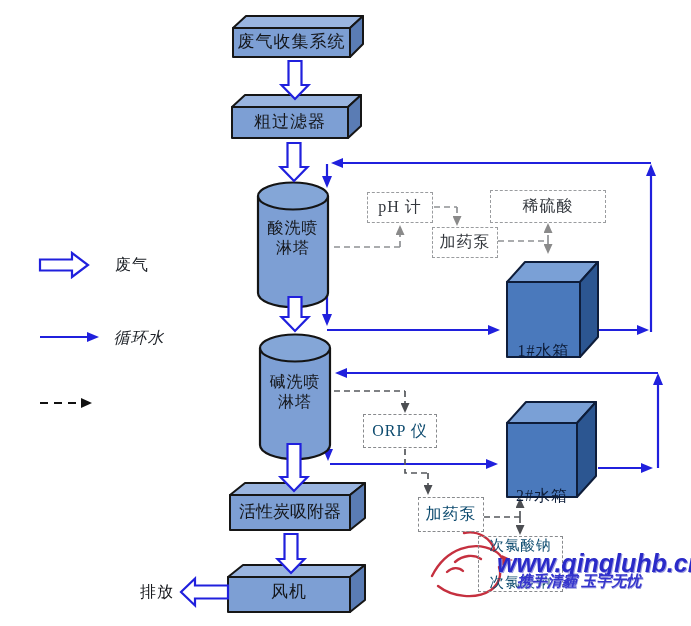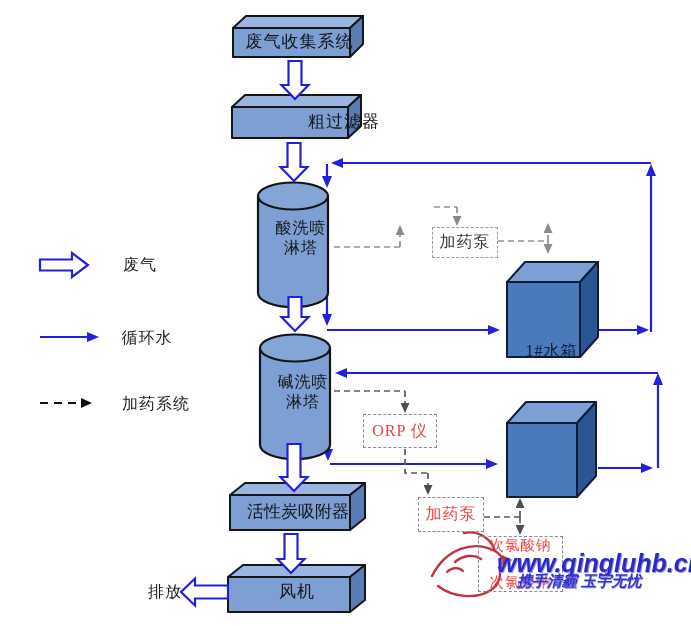--- a/index.html
+++ b/index.html
@@ -1,27 +1,27 @@
 <!DOCTYPE html>
 <html><head>
 <meta charset="utf-8">
 <style>
   html,body{margin:0;padding:0;background:#ffffff;}
   #stage{position:relative;width:691px;height:626px;background:#ffffff;overflow:hidden;
          font-family:"Liberation Serif",serif;}
   #wires{position:absolute;left:0;top:0;width:691px;height:626px;}
   .lbl{position:absolute;display:flex;align-items:center;justify-content:center;
-       text-align:center;color:#14161a;letter-spacing:1px;line-height:1.3;padding-left:8px;}
+       text-align:center;color:#14161a;letter-spacing:1px;line-height:1.3;}
   .lbl.big{font-size:17px;}
   .lbl.mid{font-size:16px;}
   .two{flex-direction:column;line-height:1.25;}
   .dashed-box{position:absolute;border:1.5px dashed #9a9c9f;display:flex;flex-direction:column;
        align-items:center;justify-content:center;text-align:center;color:#34383e;
        font-size:16px;letter-spacing:1px;background:transparent;box-sizing:border-box;}
-  .dashed-box.dark{border-color:#888a8d;color:#ef4444;}
+  .dashed-box.dark{border-color:#888a8d;color:#0c4a6e;}
   .tank-lbl{color:#0c1c38;font-size:16px;letter-spacing:1px;margin-top:33px;}
   .legend-lbl{font-size:16px;color:#1c2026;}
   #wm-url{position:absolute;left:497px;top:549px;width:200px;font-family:"Liberation Sans",sans-serif;
        font-weight:bold;font-style:italic;font-size:25px;color:#2a2ac8;letter-spacing:0px;
        text-shadow:1px 1px 0 #9a9ae0;white-space:nowrap;}
   #wm-slogan{position:absolute;left:517px;top:572px;width:160px;font-family:"Liberation Sans",sans-serif;
        font-weight:bold;font-style:italic;font-size:15px;color:#3434cc;white-space:nowrap;
        text-shadow:0.5px 0.5px 0 #9a9ae0;}
   .chem{font-size:14.5px;line-height:1.45;gap:16px;}
 </style>
@@ -136,45 +136,47 @@
       <path d="M432,576 C446,548 474,540 495,551 C503,556 506,564 502,571"></path>
       <path d="M495,551 C491,538 478,530 464,533"></path>
       <path d="M438,586 C452,597 476,600 491,590 C499,584 502,575 499,567"></path>
       <path d="M455,562 C463,555 474,554 481,559"></path>
       <path d="M447,572 C452,567 459,567 463,571"></path>
       <path d="M502,556 L511,560 L501,565" fill="#c5303f" stroke-width="1.5"></path>
     </g>
   </svg>
 
   <div class="lbl big" style="left:233px;top:28px;width:117px;height:29px;">废气收集系统</div>
-  <div class="lbl big" style="left:232px;top:107px;width:116px;height:31px;margin-left:46px;">粗过滤器</div>
+  <div class="lbl big" style="left:232px;top:107px;width:116px;height:31px;">粗过滤器</div>
 
   <div class="lbl mid two" style="left:258px;top:212px;width:70px;height:52px;">
     <span>酸洗喷</span>
     <span>淋塔</span>
   </div>
   <div class="lbl mid two" style="left:260px;top:366px;width:70px;height:52px;">
     <span>碱洗喷</span>
     <span>淋塔</span>
   </div>
 
   <div class="lbl big" style="left:230px;top:495px;width:120px;height:35px;letter-spacing:0;">活性炭吸附器</div>
   <div class="lbl big" style="left:228px;top:577px;width:122px;height:30px;">风机</div>
   <div class="lbl mid" style="left:134px;top:581px;width:46px;height:22px;">排放</div>
 
   <div class="lbl tank-lbl" style="left:507px;top:304px;width:73px;height:28px;">1#水箱</div>
+  <div class="lbl tank-lbl" style="left:507px;top:449px;width:70px;height:28px;">2#水箱</div>
 
+  <div class="dashed-box" style="left:367px;top:192px;width:66px;height:31px;">pH 计</div>
+  <div class="dashed-box" style="left:490px;top:190px;width:116px;height:33px;">稀硫酸</div>
   <div class="dashed-box" style="left:432px;top:227px;width:66px;height:31px;">加药泵</div>
   <div class="dashed-box dark" style="left:363px;top:414px;width:74px;height:34px;">ORP 仪</div>
   <div class="dashed-box dark" style="left:418px;top:497px;width:66px;height:35px;">加药泵</div>
   <div class="dashed-box dark chem" style="left:478px;top:536px;width:85px;height:56px;">
     <span>次氯酸钠</span>
     <span>次氯酸钠</span>
   </div>
 
   <div class="lbl legend-lbl" style="left:110px;top:253px;width:44px;height:24px;">废气</div>
-  <div class="lbl legend-lbl" style="left:110px;top:326px;width:58px;height:24px;">循环水</div>
-  <div class="lbl legend-lbl" style="left:108px;top:392px;width:80px;height:24px;">加药系统</div>
+  <div class="lbl legend-lbl" style="left:110px;top:326px;width:58px;height:24px;font-style:italic;">循环水</div>
 
   <div id="wm-url">www.qingluhb.cn</div>
   <div id="wm-slogan">携手清霾 玉宇无忧</div>
 
 </div>
 
 </body></html>

